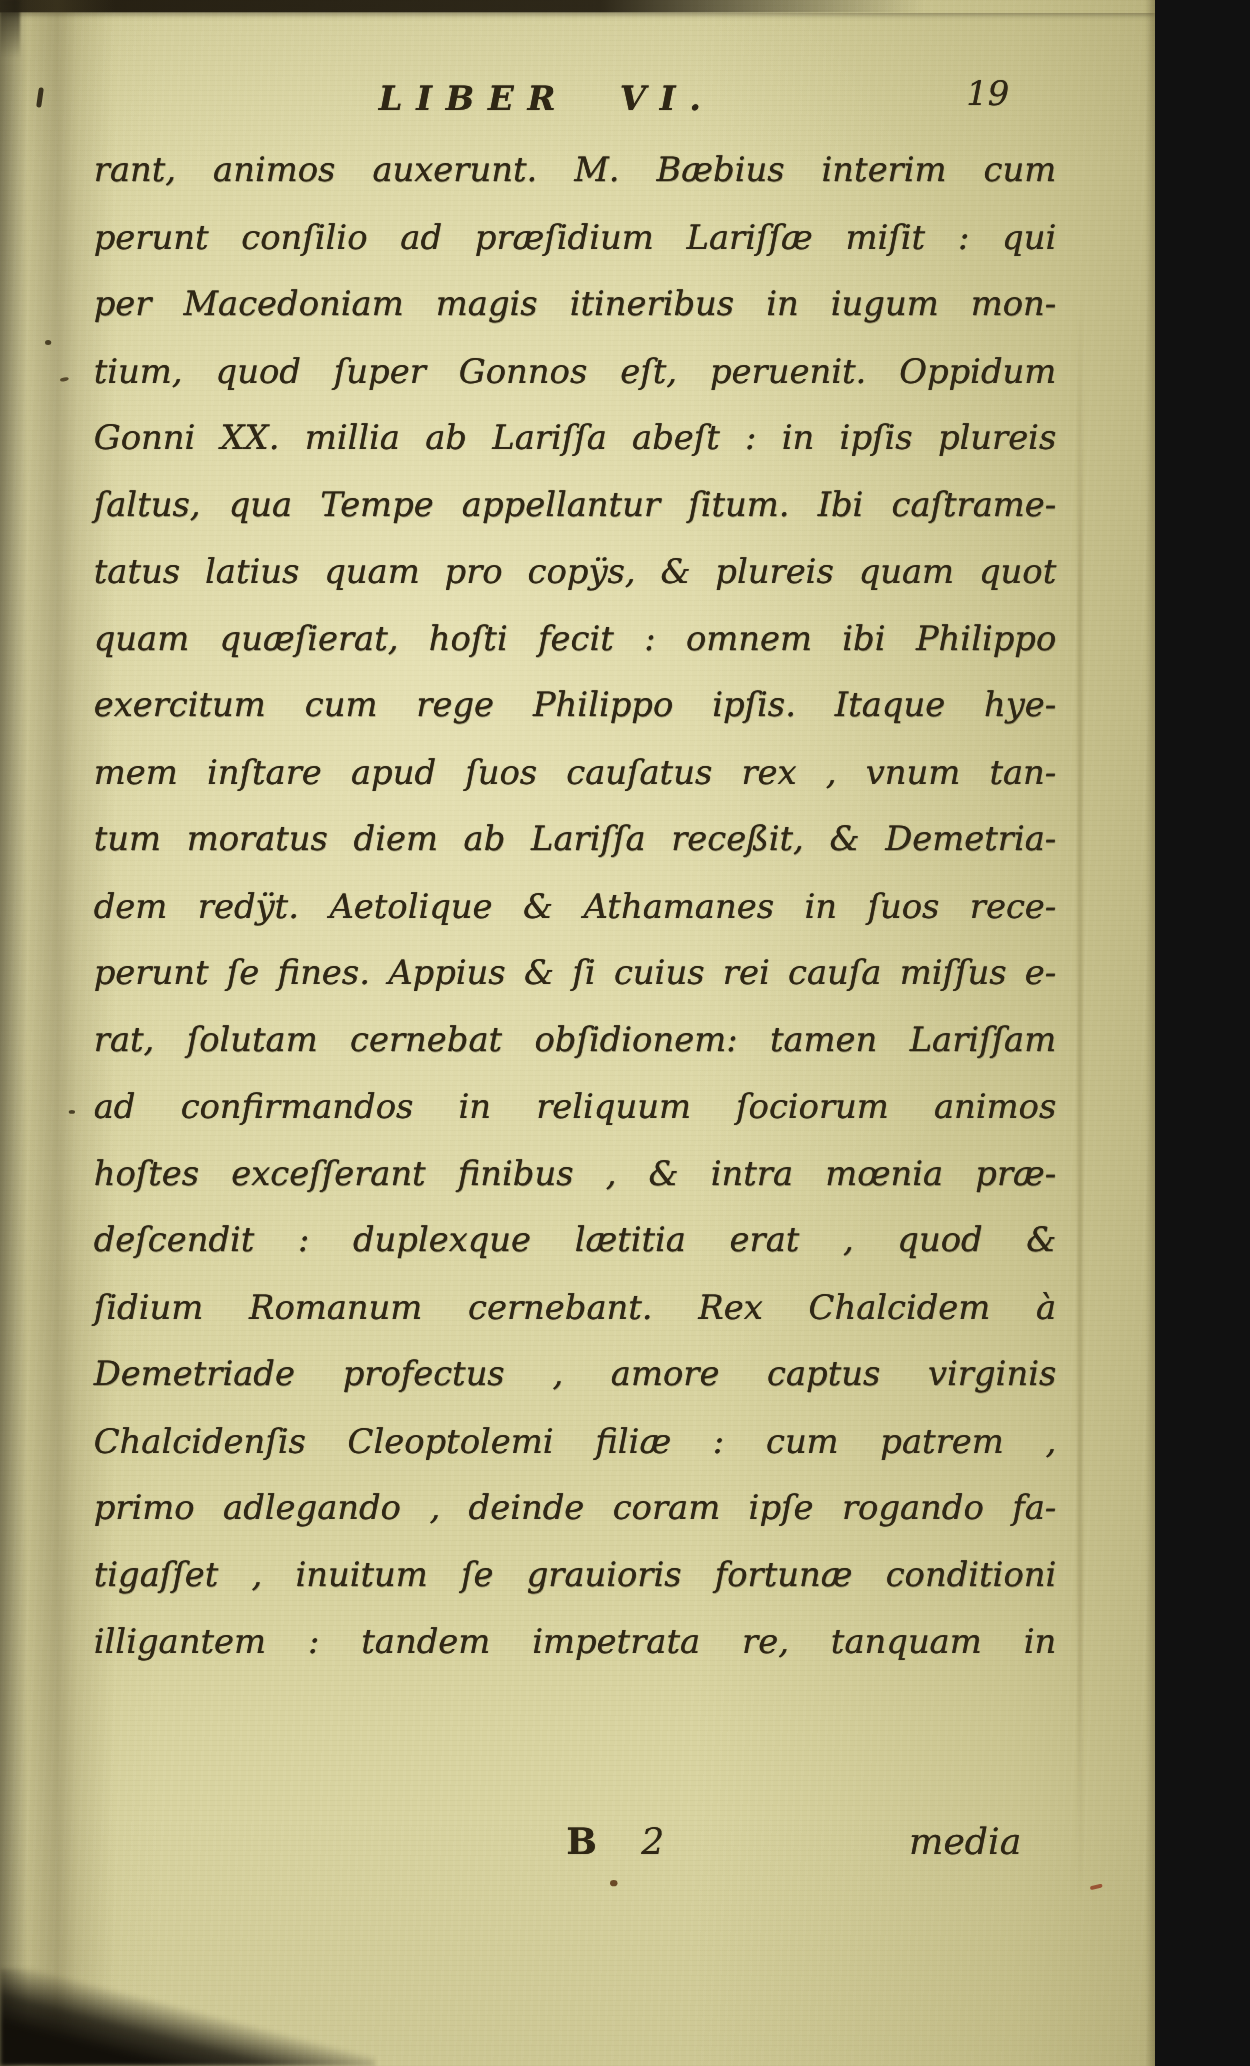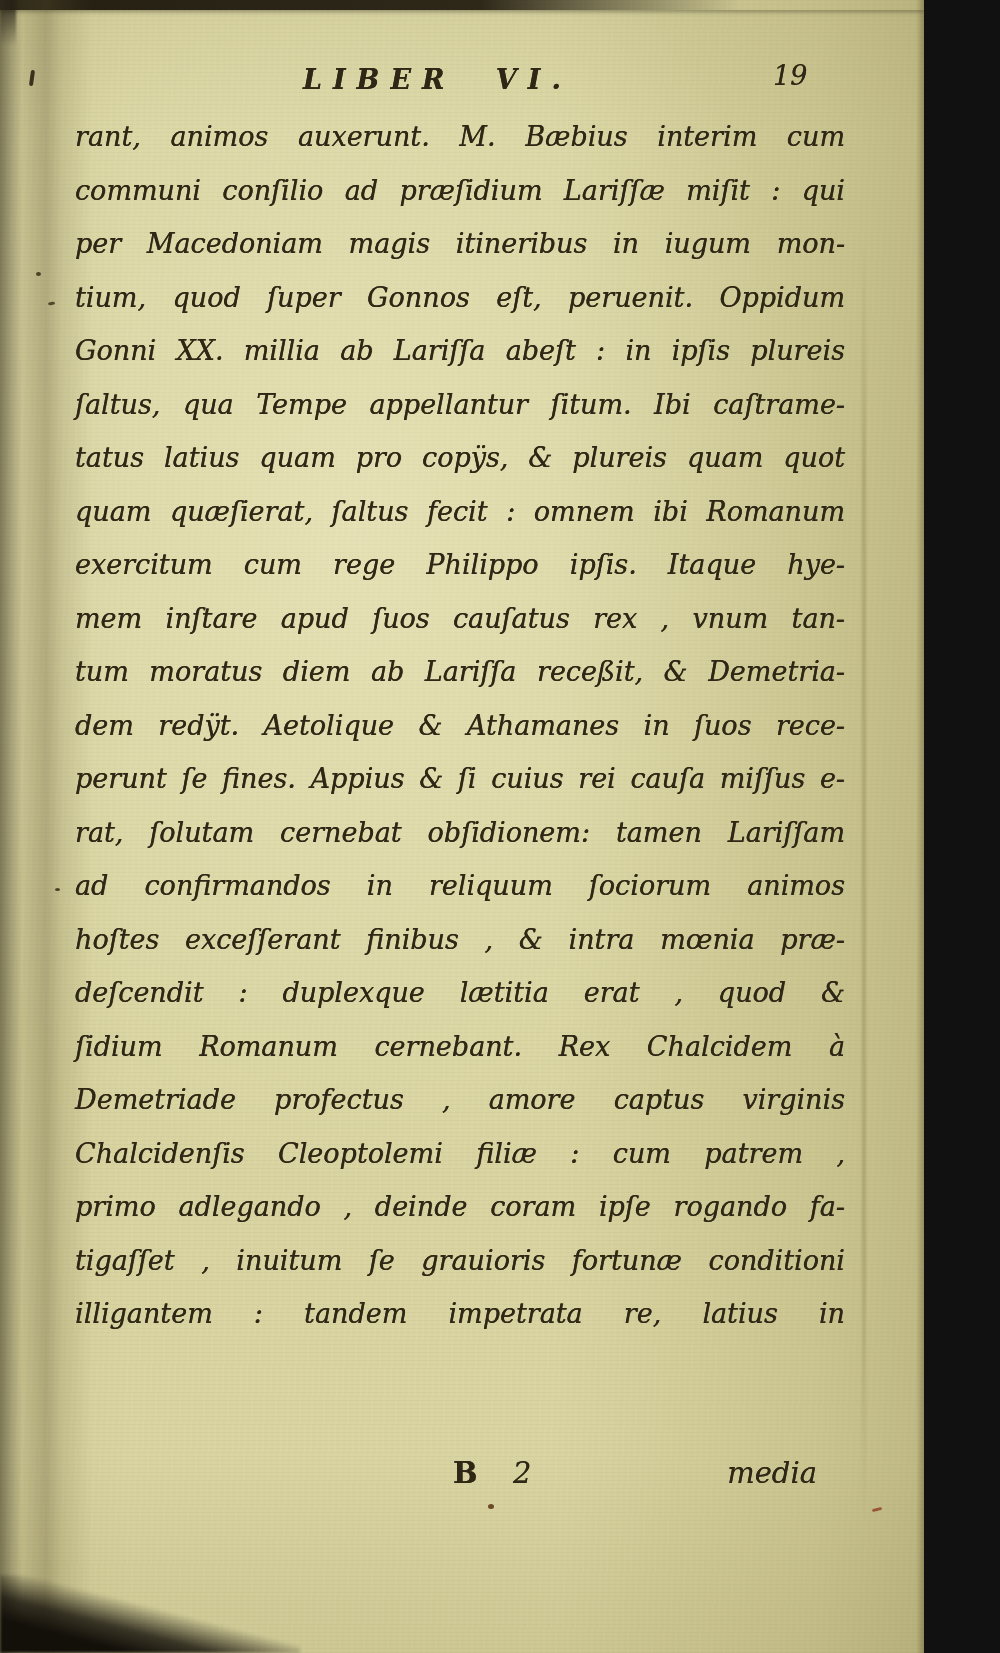--- a/index.html
+++ b/index.html
@@ -85,42 +85,42 @@
   <div class="speck s6"></div>
 
   <div class="content">
     <div class="header">
       <span class="running-title">LIBER VI.</span>
       <span class="page-number">19</span>
     </div>
 
     <div class="text-block">
       <div class="line">rant, animos auxerunt. M. Bæbius interim cum</div>
-      <div class="line">communi conſilio ad præſidium Lariſſæ miſit : qui</div>
+      <div class="line">perunt conſilio ad præſidium Lariſſæ miſit : qui</div>
       <div class="line">per Macedoniam magis itineribus in iugum mon-</div>
       <div class="line">tium, quod ſuper Gonnos eſt, peruenit. Oppidum</div>
       <div class="line">Gonni XX. millia ab Lariſſa abeſt : in ipſis plureis</div>
       <div class="line">ſaltus, qua Tempe appellantur ſitum. Ibi caſtrame-</div>
       <div class="line">tatus latius quam pro copÿs, &amp; plureis quam quot</div>
-      <div class="line">quam quæſierat, ſaltus fecit : omnem ibi Romanum</div>
+      <div class="line">quam quæſierat, hoſti fecit : omnem ibi Philippo</div>
       <div class="line">exercitum cum rege Philippo ipſis. Itaque hye-</div>
       <div class="line">mem inſtare apud ſuos cauſatus rex , vnum tan-</div>
       <div class="line">tum moratus diem ab Lariſſa receßit, &amp; Demetria-</div>
       <div class="line">dem redÿt. Aetolique &amp; Athamanes in ſuos rece-</div>
       <div class="line">perunt ſe fines. Appius &amp; ſi cuius rei cauſa miſſus e-</div>
       <div class="line">rat, ſolutam cernebat obſidionem: tamen Lariſſam</div>
       <div class="line">ad confirmandos in reliquum ſociorum animos</div>
       <div class="line">hoſtes exceſſerant finibus , &amp; intra mœnia præ-</div>
       <div class="line">deſcendit : duplexque lætitia erat , quod &amp;</div>
       <div class="line">ſidium Romanum cernebant. Rex Chalcidem à</div>
       <div class="line">Demetriade profectus , amore captus virginis</div>
       <div class="line">Chalcidenſis Cleoptolemi filiæ : cum patrem ,</div>
       <div class="line">primo adlegando , deinde coram ipſe rogando fa-</div>
       <div class="line">tigaſſet , inuitum ſe grauioris fortunæ conditioni</div>
-      <div class="line">illigantem : tandem impetrata re, latius in</div>
+      <div class="line">illigantem : tandem impetrata re, tanquam in</div>
     </div>
 
     <div class="footer">
       <span class="sig-letter">B</span>
       <span class="sig-number">2</span>
       <span class="catchword">media</span>
     </div>
   </div>
 </div>
 

